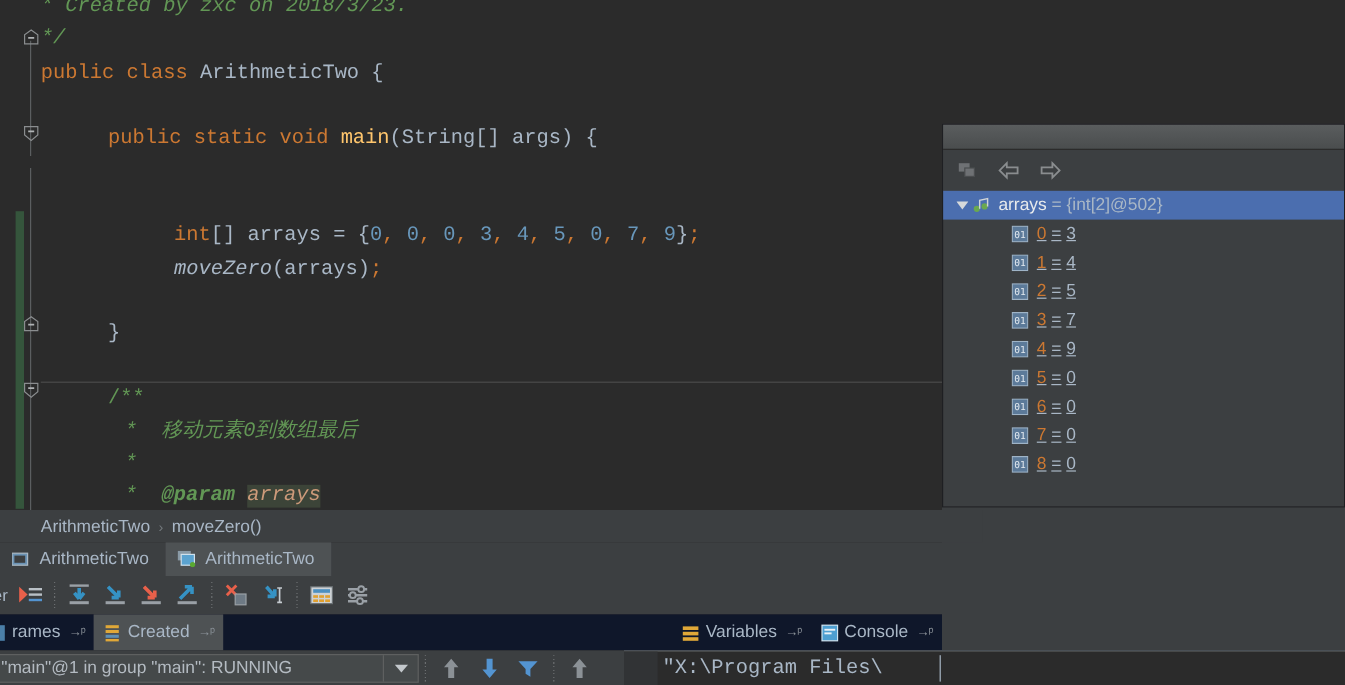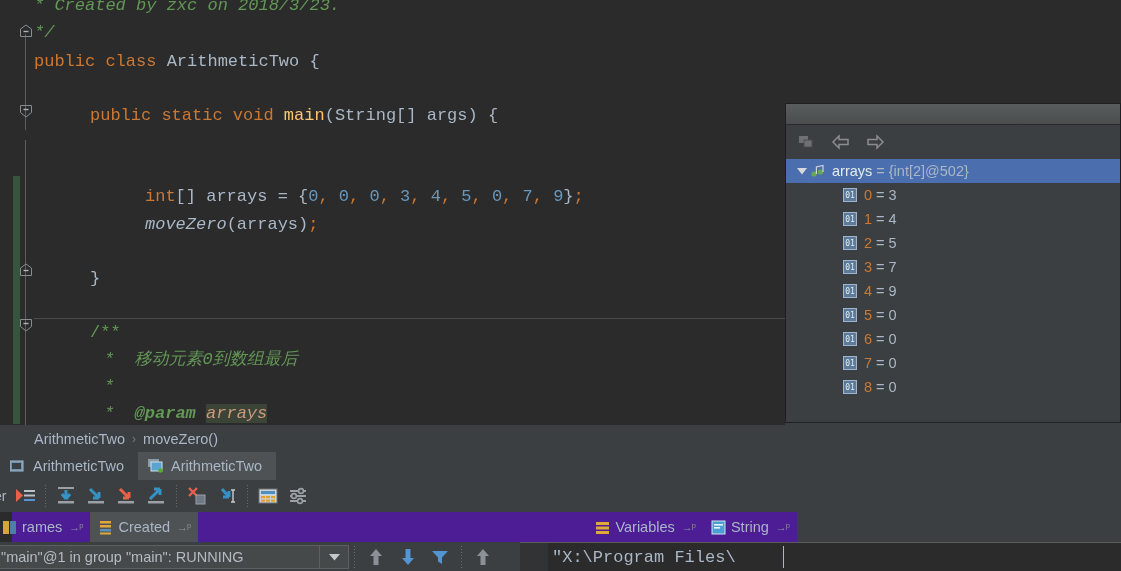--- a/index.html
+++ b/index.html
@@ -74,21 +74,21 @@
     height:24px;display:flex;align-items:center;padding-left:8px;
     font-size:14.5px;font-family:"Liberation Sans",sans-serif;
   }
   .vrow.sel{background:#4b6eaf;}
   .twisty{width:16px;height:24px;display:flex;align-items:center;justify-content:center;}
   .vicon{width:16px;height:16px;margin-right:6px;flex:none;display:flex;align-items:center;justify-content:center;}
   .vname{color:#a9b7c6;}
   .vrow.sel .vname{color:#e7eaec;}
   .vval{color:#a9b7c6;}
   .vidx{color:#cc7832;}
-  .child{padding-left:56px;}
+  .child{padding-left:56px;text-decoration:underline;}
   .eq{color:#a9b7c6;padding:0 4px;}
 
   
   .breadcrumb{
     position:absolute;left:0;top:425px;width:785px;height:27px;
     background:#3c3f41;display:flex;align-items:center;
     padding-left:34px;font-size:14.5px;color:#a9b7c6;gap:7px;
   }
   .crumb-sep{color:#73797d;font-size:12px;}
 
@@ -113,22 +113,22 @@
   .dbgbar-label{
     font-size:14px;color:#a9b7c6;padding-right:4px;padding-left:0;
     margin-left:-6px;
   }
   .dbgico{width:30px;height:30px;display:flex;align-items:center;justify-content:center;cursor:pointer;}
   .dotsep{width:1px;height:22px;background:transparent;margin:0 5px;
           background-image:repeating-linear-gradient(to bottom,#6b6e70 0 1px,transparent 1px 3px);}
 
   
   .paneltabs{
-    position:absolute;left:12px;top:512px;width:785px;height:30px;
-    background:#4c1d95;display:flex;align-items:center;
+    position:absolute;left:0;top:512px;width:785px;height:30px;
+    background:#0f172a;display:flex;align-items:center;
   }
   .ptab{
     height:30px;display:flex;align-items:center;gap:5px;padding:0 8px;
     font-size:14.5px;color:#a9b7c6;cursor:pointer;box-sizing:border-box;
   }
   .ptab.active{background:#4e5254;}
   .ptab .pin{color:#8b9299;font-size:11px;margin-left:2px;letter-spacing:-1px;}
   .ptabico{width:15px;height:15px;flex:none;}
   .ptspacer{flex:1;}
 
@@ -483,21 +483,21 @@
           </svg></span>
         <span>Variables</span>
         <span class="pin">→ᵖ</span>
       </div>
       <div class="ptab">
         <span class="ptabico"><svg width="15" height="15" viewBox="0 0 15 15">
             <rect x="1" y="1" width="13" height="13" fill="#4e9fd1" stroke="#cfe3ef" stroke-width="1"></rect>
             <rect x="3" y="4" width="9" height="1.6" fill="#e8f1f7"></rect>
             <rect x="3" y="7" width="6" height="1.6" fill="#e8f1f7"></rect>
           </svg></span>
-        <span>String</span>
+        <span>Console</span>
         <span class="pin">→ᵖ</span>
       </div>
     </div>
 
   <div class="bottomrow">
     <div class="threadsel">
       <span class="lbl">"main"@1 in group "main": RUNNING</span>
       <span class="tsel-arrow">
         <svg width="11" height="8" viewBox="0 0 11 8">
             <path d="M0 1 L11 1 L5.5 7.5 Z" fill="#c3c8cc"></path>

